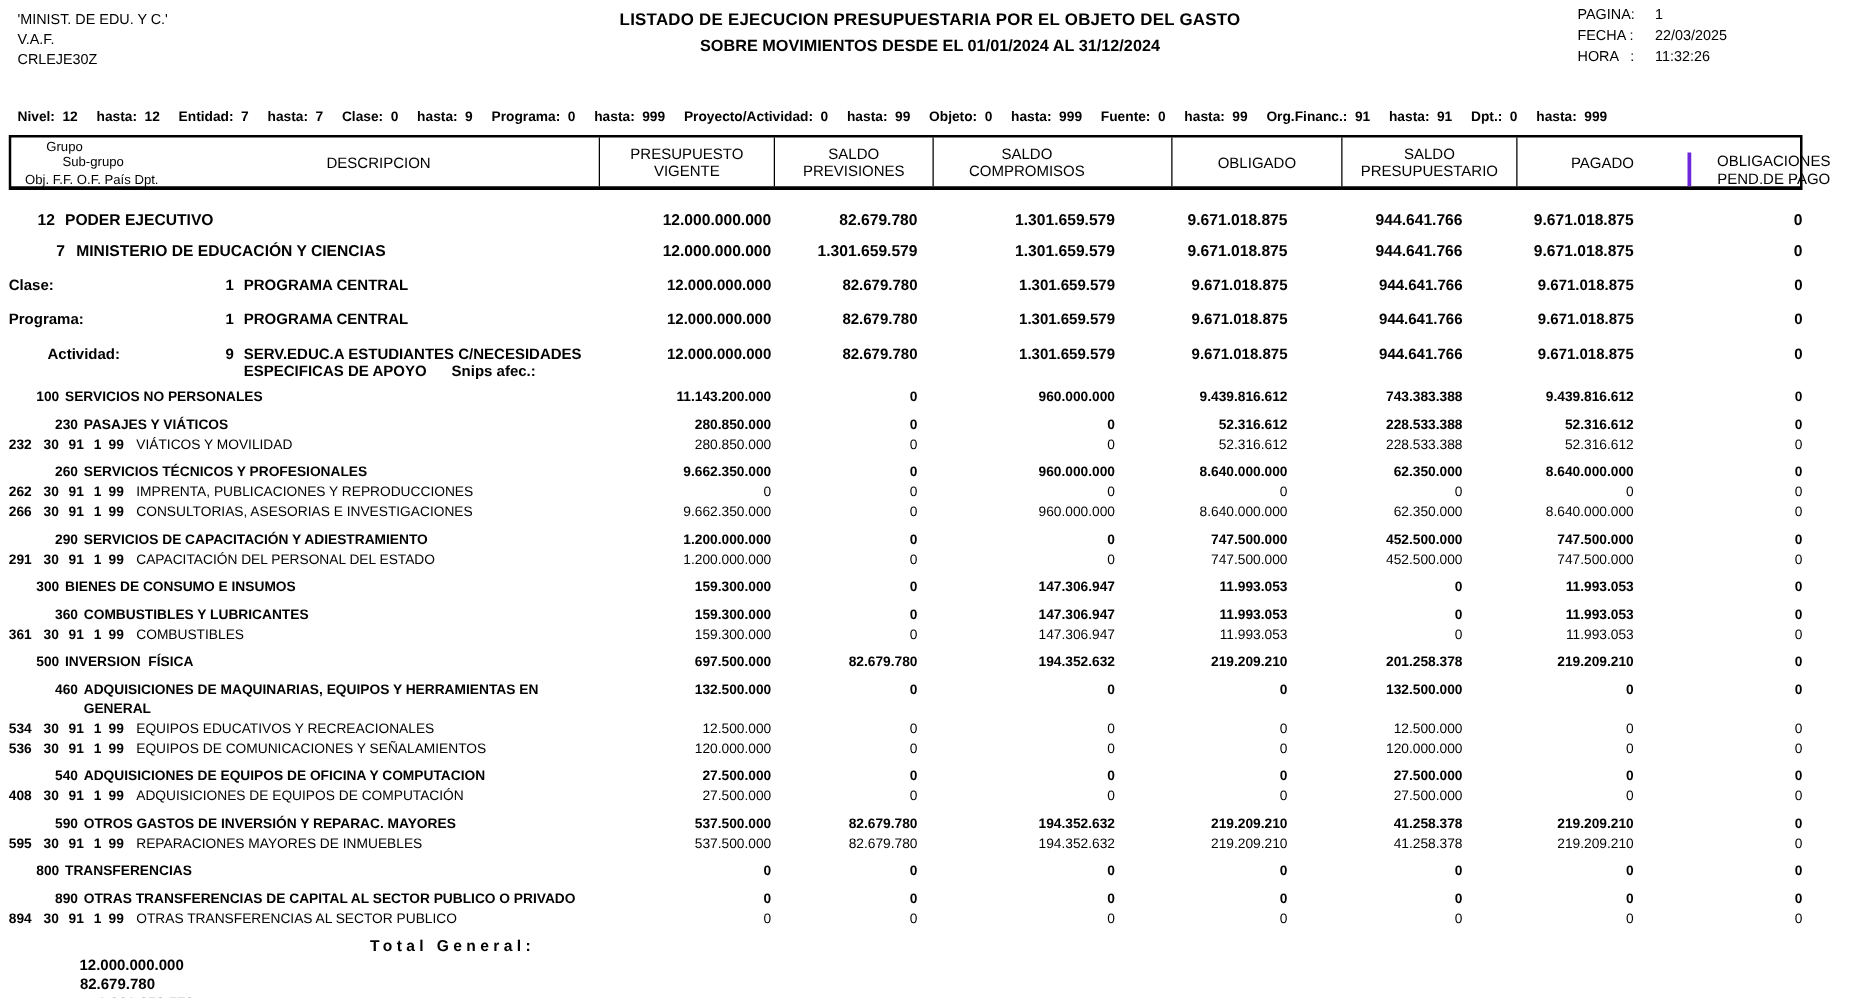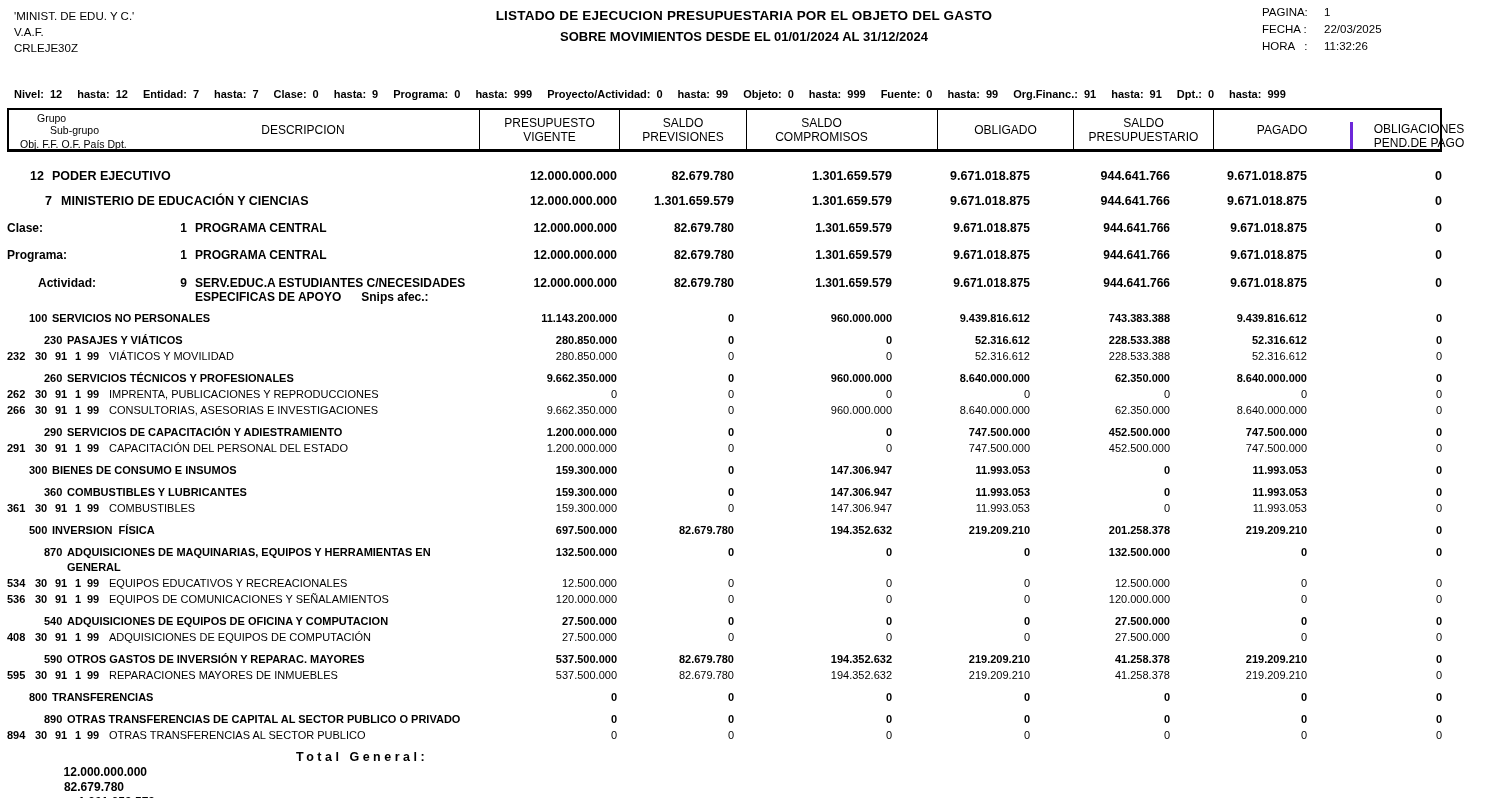--- a/index.html
+++ b/index.html
@@ -474,21 +474,21 @@
           <div class="num c1">697.500.000</div>
           <div class="num c2">82.679.780</div>
           <div class="num c3">194.352.632</div>
           <div class="num c4">219.209.210</div>
           <div class="num c5">201.258.378</div>
           <div class="num c6">219.209.210</div>
           <div class="num c7">0</div>
         </div>
         <div class="row subgroup">
           <div class="desc">
-            <span class="rcode">870</span>
+            <span class="rcode">460</span>
             <span class="rtext">ADQUISICIONES DE MAQUINARIAS, EQUIPOS Y HERRAMIENTAS EN GENERAL</span>
           </div>
           <div class="num c1">132.500.000</div>
           <div class="num c2">0</div>
           <div class="num c3">0</div>
           <div class="num c4">0</div>
           <div class="num c5">132.500.000</div>
           <div class="num c6">0</div>
           <div class="num c7">0</div>
         </div>

